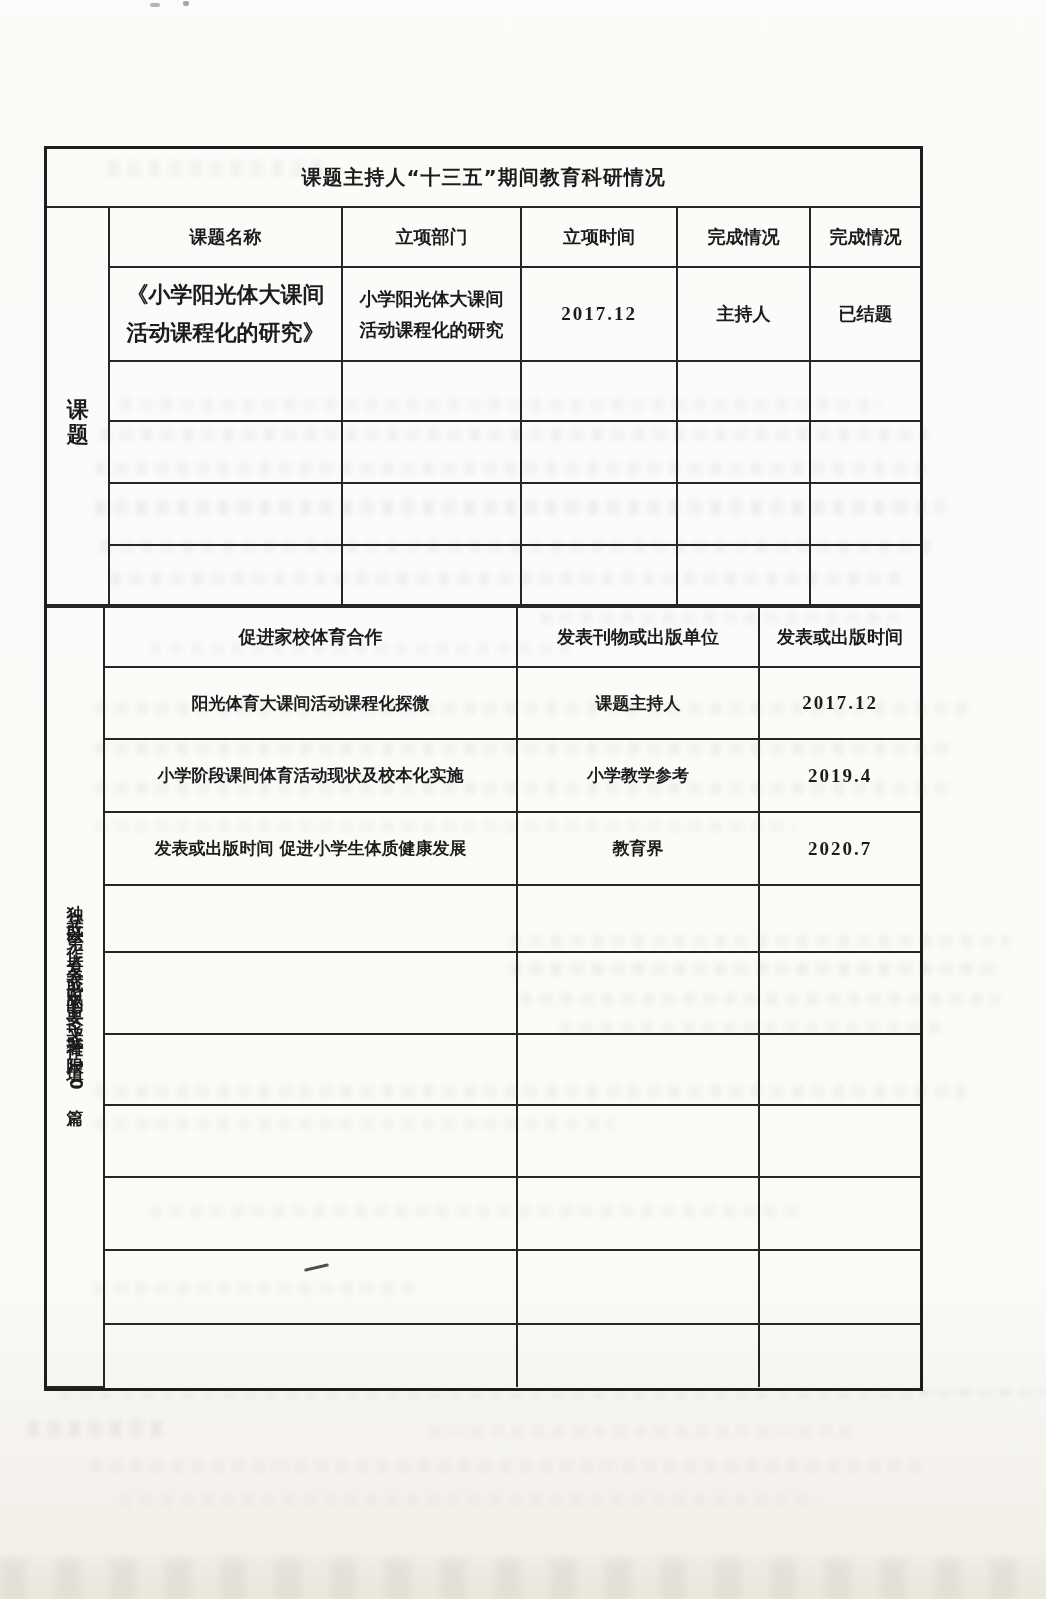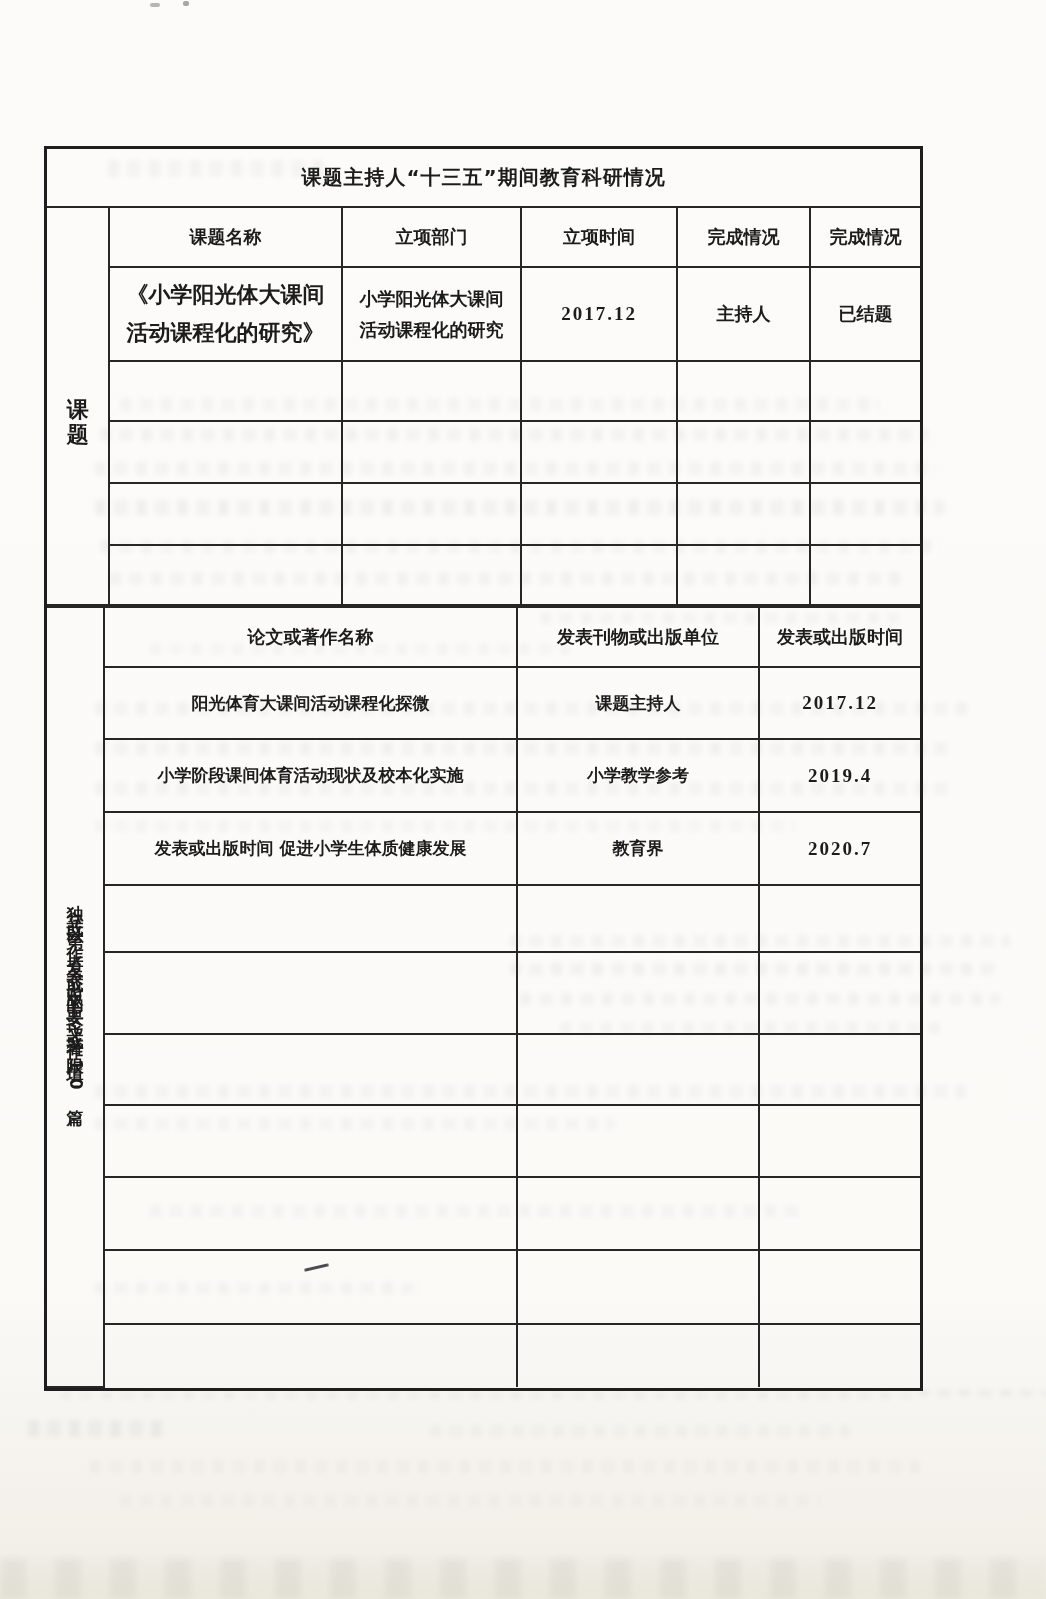--- a/index.html
+++ b/index.html
@@ -128,21 +128,21 @@
     <table id="t2" style="border-top:2px solid #262626">
       <colgroup>
         <col style="width:57px">
           <col style="width:413px">
           <col style="width:242px">
           <col style="width:161px">
       </colgroup>
       <tbody>
           <tr style="height:60px">
         <td rowspan="11" class="side-cell2">独立或以第一作者发表或出版的主要论文或著作（限填10篇）</td>
-        <th>论文或著作名称</th>
+        <th>促进家校体育合作</th>
         <th>发表刊物或出版单位</th>
         <th>发表或出版时间</th>
       </tr>
       <tr style="height:72px">
         <td class="pub-title">阳光体育大课间活动课程化探微</td>
         <td class="pub-src">课题主持人</td>
         <td class="num">2017.12</td>
       </tr>
       <tr style="height:73px">
         <td class="pub-title">小学阶段课间体育活动现状及校本化实施</td>

